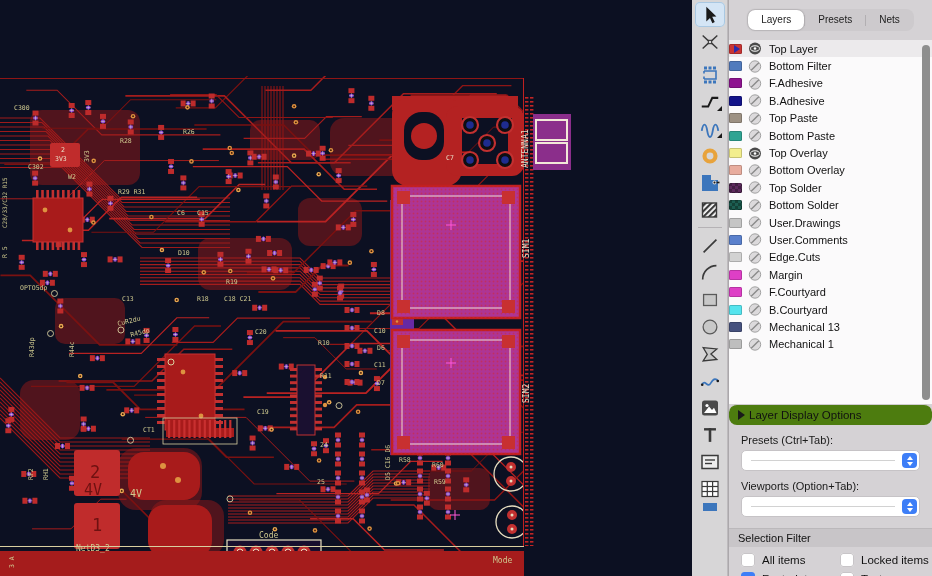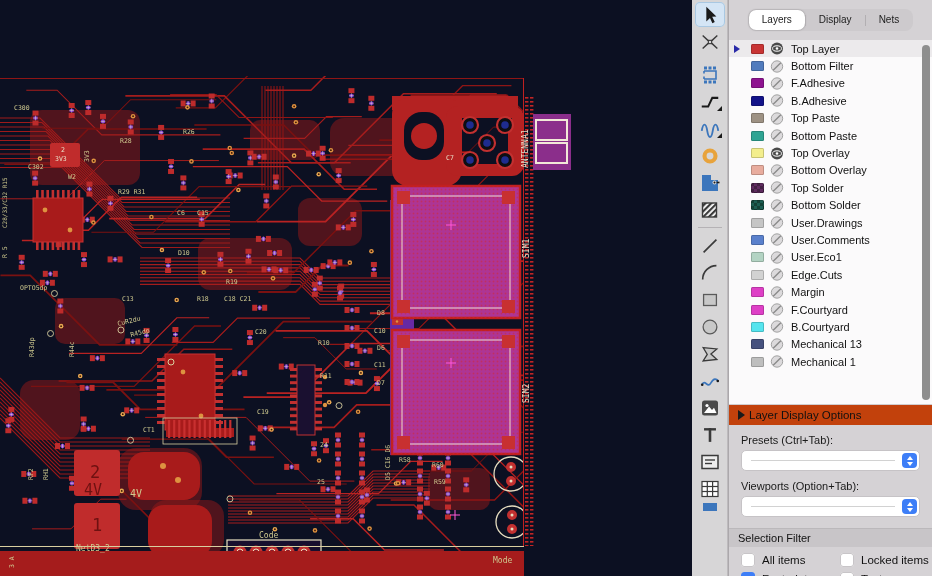--- a/index.html
+++ b/index.html
@@ -20,33 +20,33 @@
   
   #panel{flex:1;background:#D5D2D5;border-left:1px solid #ABA8AB;display:flex;flex-direction:column;
          position:relative;box-sizing:border-box;}
   .tabbar{height:40px;display:flex;align-items:center;justify-content:center;flex:0 0 auto;}
   .seg{display:flex;align-items:center;background:#CDCACD;border-radius:8px;padding:1px;}
   .seg-item{font-size:10px;color:#1c1c1c;padding:4px 13px;border-radius:7px;line-height:12px;}
   .seg-item.selected{background:#FFFFFF;box-shadow:0 0 2px rgba(0,0,0,.35);}
   .seg-div{width:1px;height:11px;background:#B2AFB2;}
 
   #layerlist{height:364px;background:#FBFAFB;overflow:hidden;position:relative;flex:0 0 auto;}
-  .lrow{height:17.4px;display:flex;align-items:center;padding-left:22px;font-size:11px;color:#111;
+  .lrow{height:17.4px;display:flex;align-items:center;font-size:11px;color:#111;
         position:relative;box-sizing:border-box;}
   .lrow.selected{background:#ECEAEC;}
   .sel-arrow{position:absolute;left:5px;top:4.5px;width:0;height:0;
         border-top:4.5px solid transparent;border-bottom:4.5px solid transparent;border-left:6px solid #2A2AA8;}
   .swatch{width:13px;height:10px;border-radius:1.5px;margin-right:6px;box-shadow:0 0 0 1px rgba(0,0,0,.18) inset;flex:0 0 auto;}
   .visicon{width:14px;height:13px;margin-right:7px;flex:0 0 auto;}
   .lname{white-space:nowrap;}
 
   #scrollthumb{position:absolute;right:2px;top:45px;width:8px;height:355px;background:#8E8E8E;border-radius:4px;}
 
-  #ldo{height:20px;background:#c2410c;border-top:1px solid #D0CDD0;display:flex;align-items:center;
-       padding-left:9px;font-size:11.5px;color:#111;flex:0 0 auto;}
+  #ldo{height:20px;background:#4d7c0f;border-top:1px solid #D0CDD0;display:flex;align-items:center;
+       padding-left:9px;font-size:11.5px;color:#111;flex:0 0 auto;border-radius:8px;}
   .disc-arrow{width:0;height:0;border-top:5px solid transparent;border-bottom:5px solid transparent;
        border-left:7px solid #1a1a1a;margin-right:4px;}
 
   #controls{padding:9px 12px 0 12px;flex:0 0 auto;}
   .ctl-label{font-size:11px;color:#1a1a1a;margin-bottom:4px;}
   .dropdown{height:19px;background:#FFFFFF;border:1px solid #C6C3C6;border-radius:5px;position:relative;
        display:flex;align-items:center;padding:0 24px 0 9px;margin-bottom:9px;}
   .dd-line{flex:1;height:1px;background:#D2D2D2;}
   .dd-step{position:absolute;right:2px;top:2px;width:15px;height:15px;background:#3D7EF7;border-radius:4px;}
   .dd-step::before,.dd-step::after{content:"";position:absolute;left:4.5px;width:0;height:0;
@@ -1388,21 +1388,21 @@
           </svg>
       </span>
     </div>
   </div>
 
   <div id="panel">
     <div class="tabbar">
       <div class="seg">
         <div class="seg-item selected">Layers</div>
         <div class="seg-div"></div>
-        <div class="seg-item">Display</div>
+        <div class="seg-item">Presets</div>
         <div class="seg-div"></div>
         <div class="seg-item">Nets</div>
       </div>
     </div>
 
     <div id="layerlist">
         <div class="lrow selected">
           <span class="sel-arrow"></span>
           <span class="swatch" style="background: rgb(200, 52, 52);"></span>
           <span class="visicon"><svg width="14" height="13" viewBox="0 0 14 13">
@@ -1493,28 +1493,20 @@
             </svg></span>
           <span class="lname">User.Drawings</span>
         </div>
         <div class="lrow">
           <span class="swatch" style="background: rgb(90, 128, 204);"></span>
           <span class="visicon"><svg width="14" height="13" viewBox="0 0 14 13">
               <circle cx="7" cy="6.5" r="5.7" fill="#DCDADC" stroke="#9A9A9A" stroke-width="0.9"></circle>
               <line x1="3.2" y1="10.3" x2="10.8" y2="2.7" stroke="#8A8A8A" stroke-width="1.4"></line>
             </svg></span>
           <span class="lname">User.Comments</span>
-        </div>
-        <div class="lrow">
-          <span class="swatch" style="background: rgb(179, 211, 195);"></span>
-          <span class="visicon"><svg width="14" height="13" viewBox="0 0 14 13">
-              <circle cx="7" cy="6.5" r="5.7" fill="#DCDADC" stroke="#9A9A9A" stroke-width="0.9"></circle>
-              <line x1="3.2" y1="10.3" x2="10.8" y2="2.7" stroke="#8A8A8A" stroke-width="1.4"></line>
-            </svg></span>
-          <span class="lname">User.Eco1</span>
         </div>
         <div class="lrow">
           <span class="swatch" style="background: rgb(210, 210, 210);"></span>
           <span class="visicon"><svg width="14" height="13" viewBox="0 0 14 13">
               <circle cx="7" cy="6.5" r="5.7" fill="#DCDADC" stroke="#9A9A9A" stroke-width="0.9"></circle>
               <line x1="3.2" y1="10.3" x2="10.8" y2="2.7" stroke="#8A8A8A" stroke-width="1.4"></line>
             </svg></span>
           <span class="lname">Edge.Cuts</span>
         </div>
         <div class="lrow">

